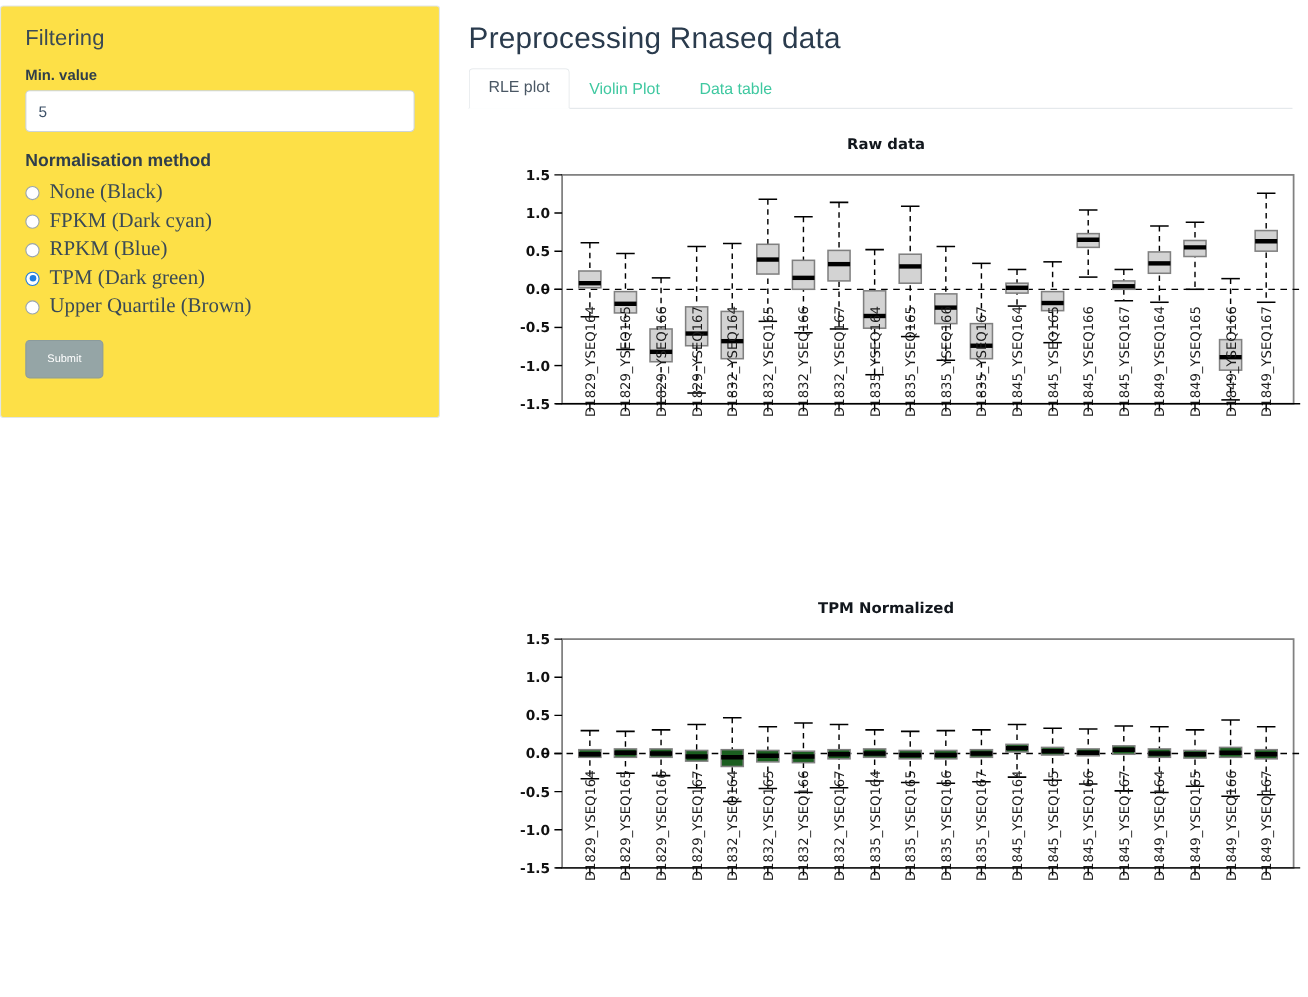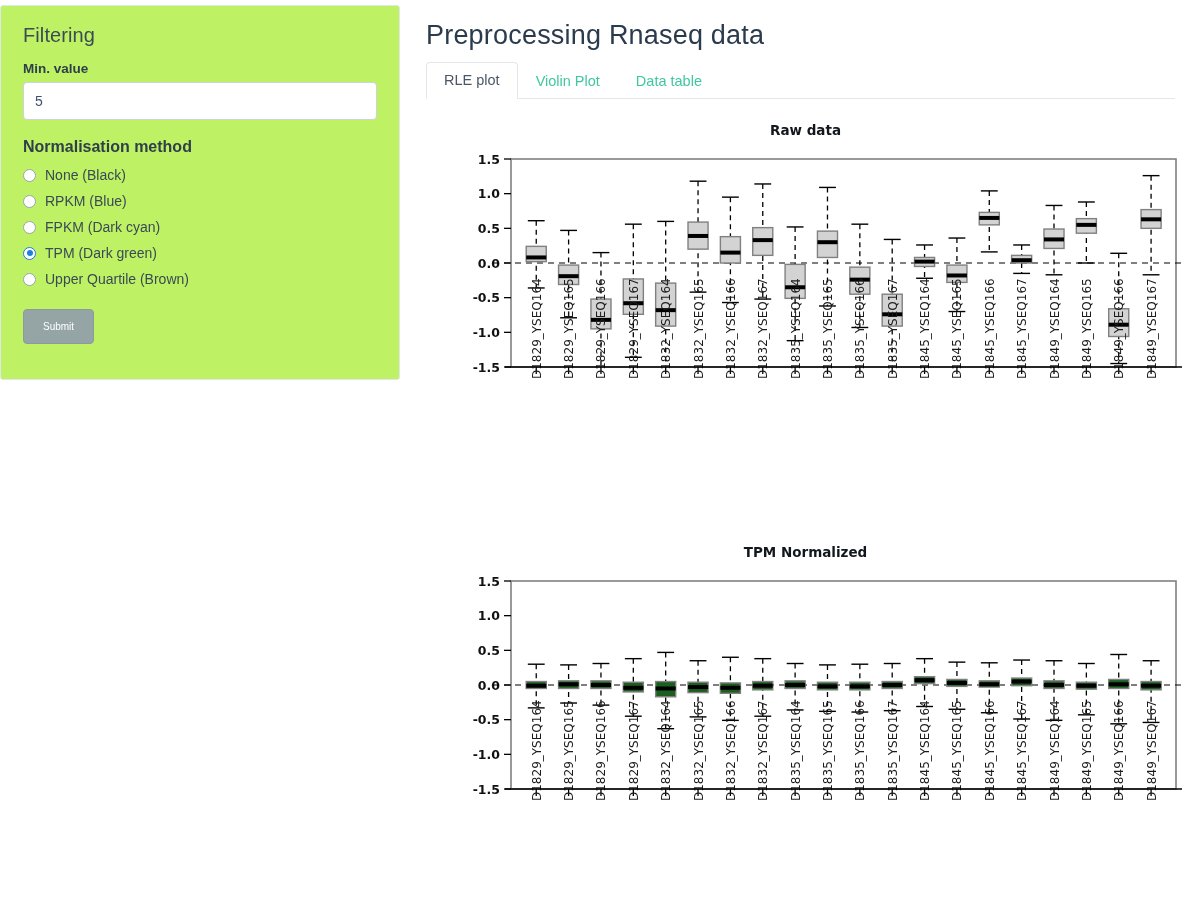--- a/index.html
+++ b/index.html
@@ -10,21 +10,21 @@
     font-family: "Liberation Sans", sans-serif;
     overflow: hidden;
   }
   .page { position: relative; width: 1189px; height: 906px; }
 
   
   .sidebar {
     position: absolute;
     left: 0; top: 5px;
     width: 400px; height: 375px;
-    background: #bef264;
+    background: #fde047;
     border: 1px solid #e1e6e8;
     border-radius: 3px;
     padding: 18px 22px 20px 22px;
   }
   .panel-title {
     font-size: 20px;
     font-weight: 400;
     color: #3b4a55;
     margin: 0 0 14px 0;
     letter-spacing: .1px;
@@ -78,22 +78,23 @@
   }
   .radio.checked::after {
     content: "";
     position: absolute;
     left: 2.5px; top: 2.5px;
     width: 6px; height: 6px;
     border-radius: 50%;
     background: #1f7de0;
   }
   .radio-label {
-    font-size: 14px;
+    font-size: 19px;
     color: #3a4a56;
+    font-family: Liberation Serif, serif;
   }
   .submit-btn {
     margin-top: 17px;
     display: inline-block;
     background: #95a5a6;
     color: #ffffff;
     border: 1px solid #8b9b9c;
     border-radius: 4px;
     padding: 11px 19px;
     font-size: 10px;
@@ -163,25 +164,25 @@
     </div>
 
     <label class="group-label">Normalisation method</label>
 
     <div class="radio-row">
       <span class="radio"></span>
       <span class="radio-label">None (Black)</span>
     </div>
     <div class="radio-row">
       <span class="radio"></span>
-      <span class="radio-label">RPKM (Blue)</span>
+      <span class="radio-label">FPKM (Dark cyan)</span>
     </div>
     <div class="radio-row">
       <span class="radio"></span>
-      <span class="radio-label">FPKM (Dark cyan)</span>
+      <span class="radio-label">RPKM (Blue)</span>
     </div>
     <div class="radio-row">
       <span class="radio checked"></span>
       <span class="radio-label">TPM (Dark green)</span>
     </div>
     <div class="radio-row">
       <span class="radio"></span>
       <span class="radio-label">Upper Quartile (Brown)</span>
     </div>
 

